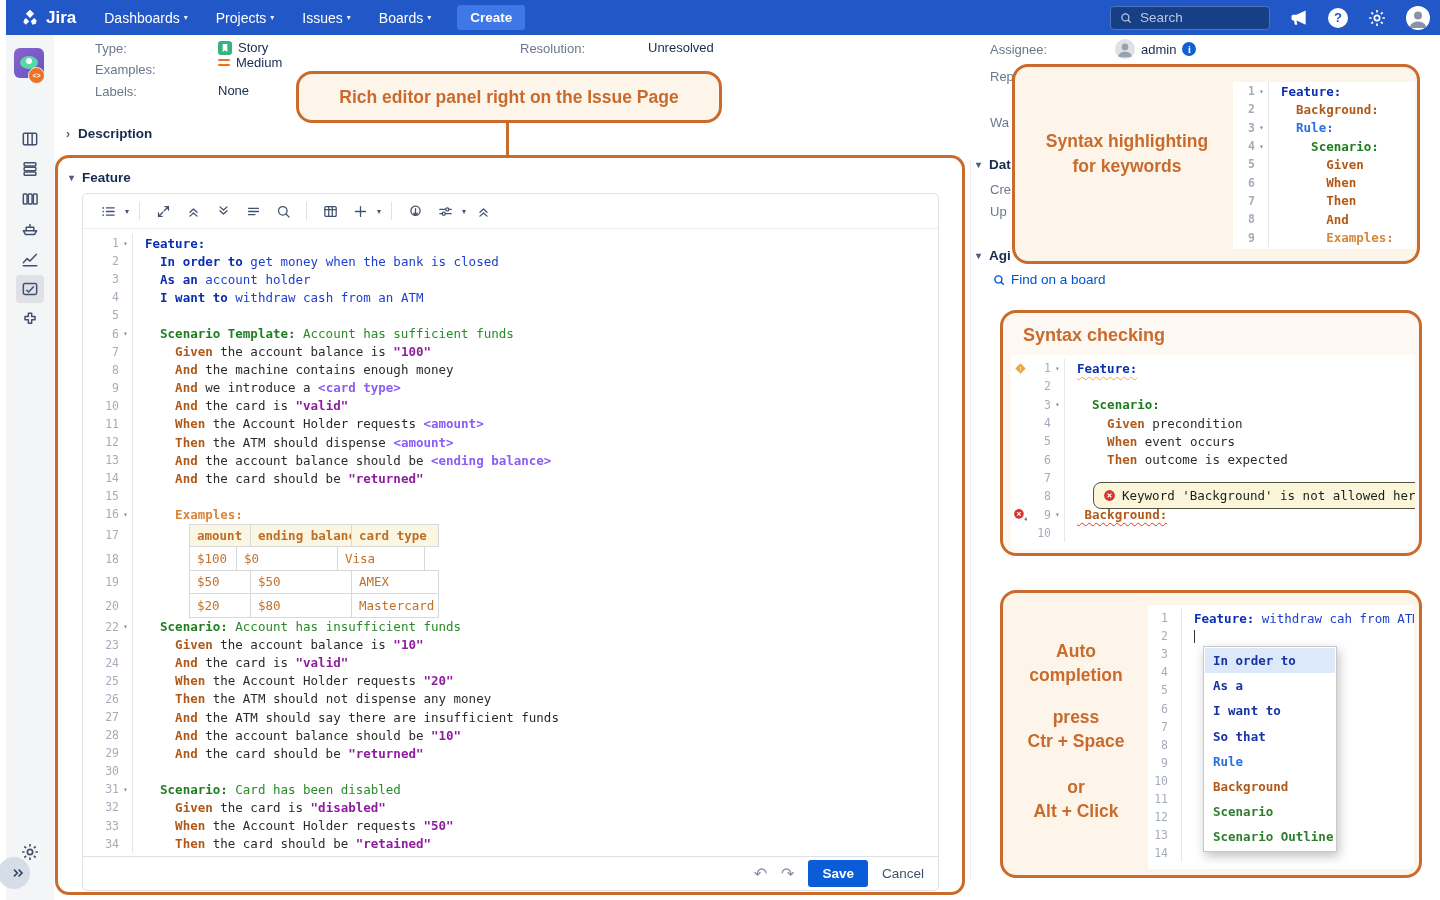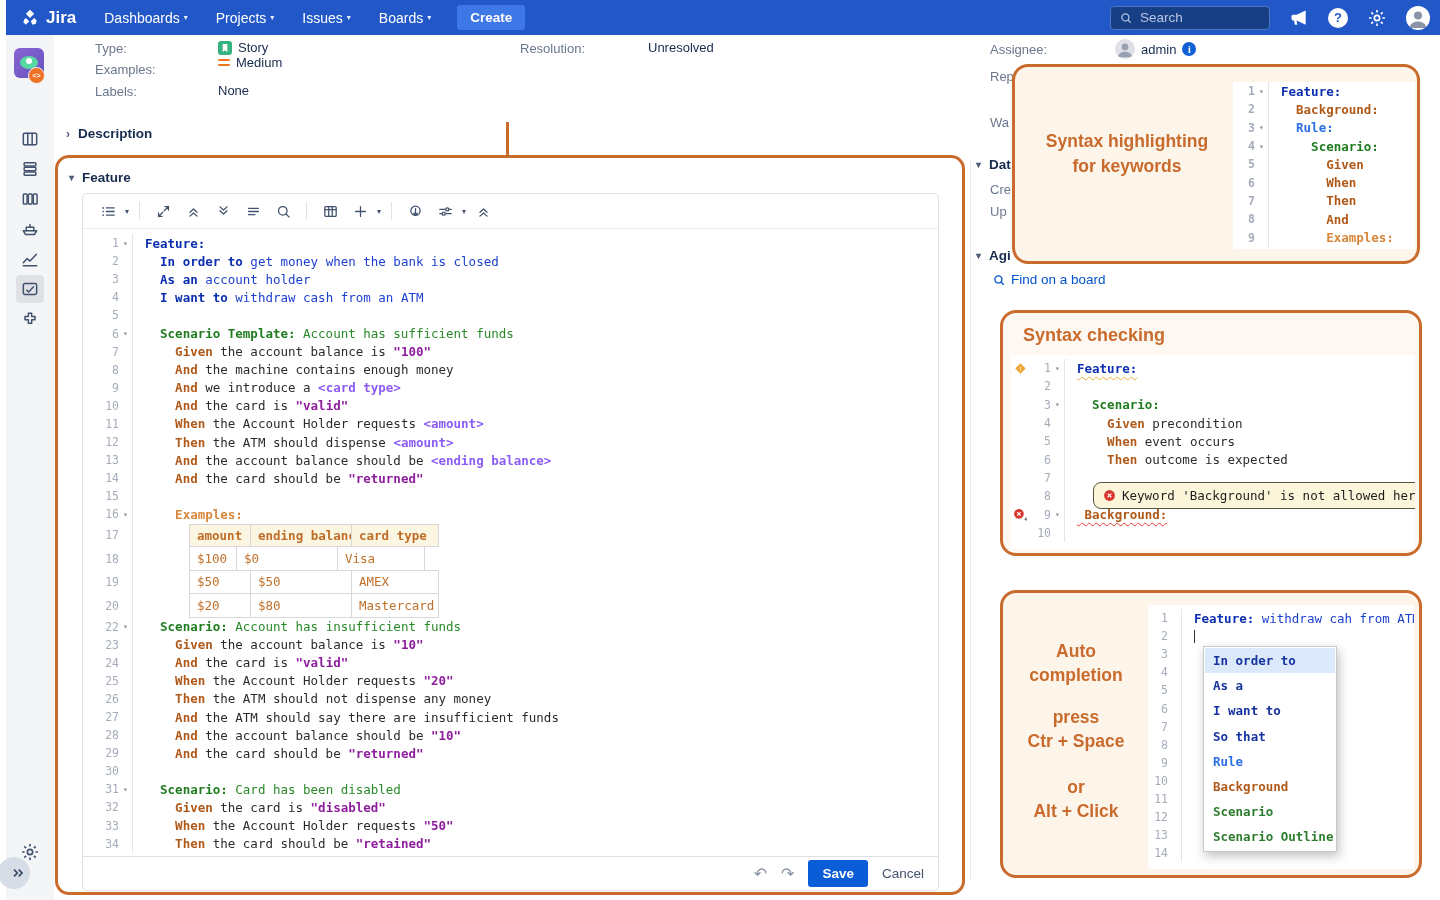--- a/index.html
+++ b/index.html
@@ -326,20 +326,23 @@
         </svg>
     </span>
     <span>Find on a board</span>
   </div>
 
   <div class="secHead" style="left:66px;top:126px;">
     <span class="chv" style="font-size:12px;">›</span>
     <span>Description</span>
   </div>
 
+  <div class="frame cream" style="left:296px;top:71px;width:426px;height:52px;display:flex;align-items:center;justify-content:center;">
+    <span class="callout-text">Rich editor panel right on the Issue Page</span>
+  </div>
   <div id="connector"></div>
 
   <div id="editorFrame" class="frame">
     <div id="featHead">
       <span class="chv">▾</span>
       <span>Feature</span>
     </div>
     <div id="editorBox">
       <div id="etoolbar">
         <span id="etbLeft" style="display:flex;align-items:center;">

